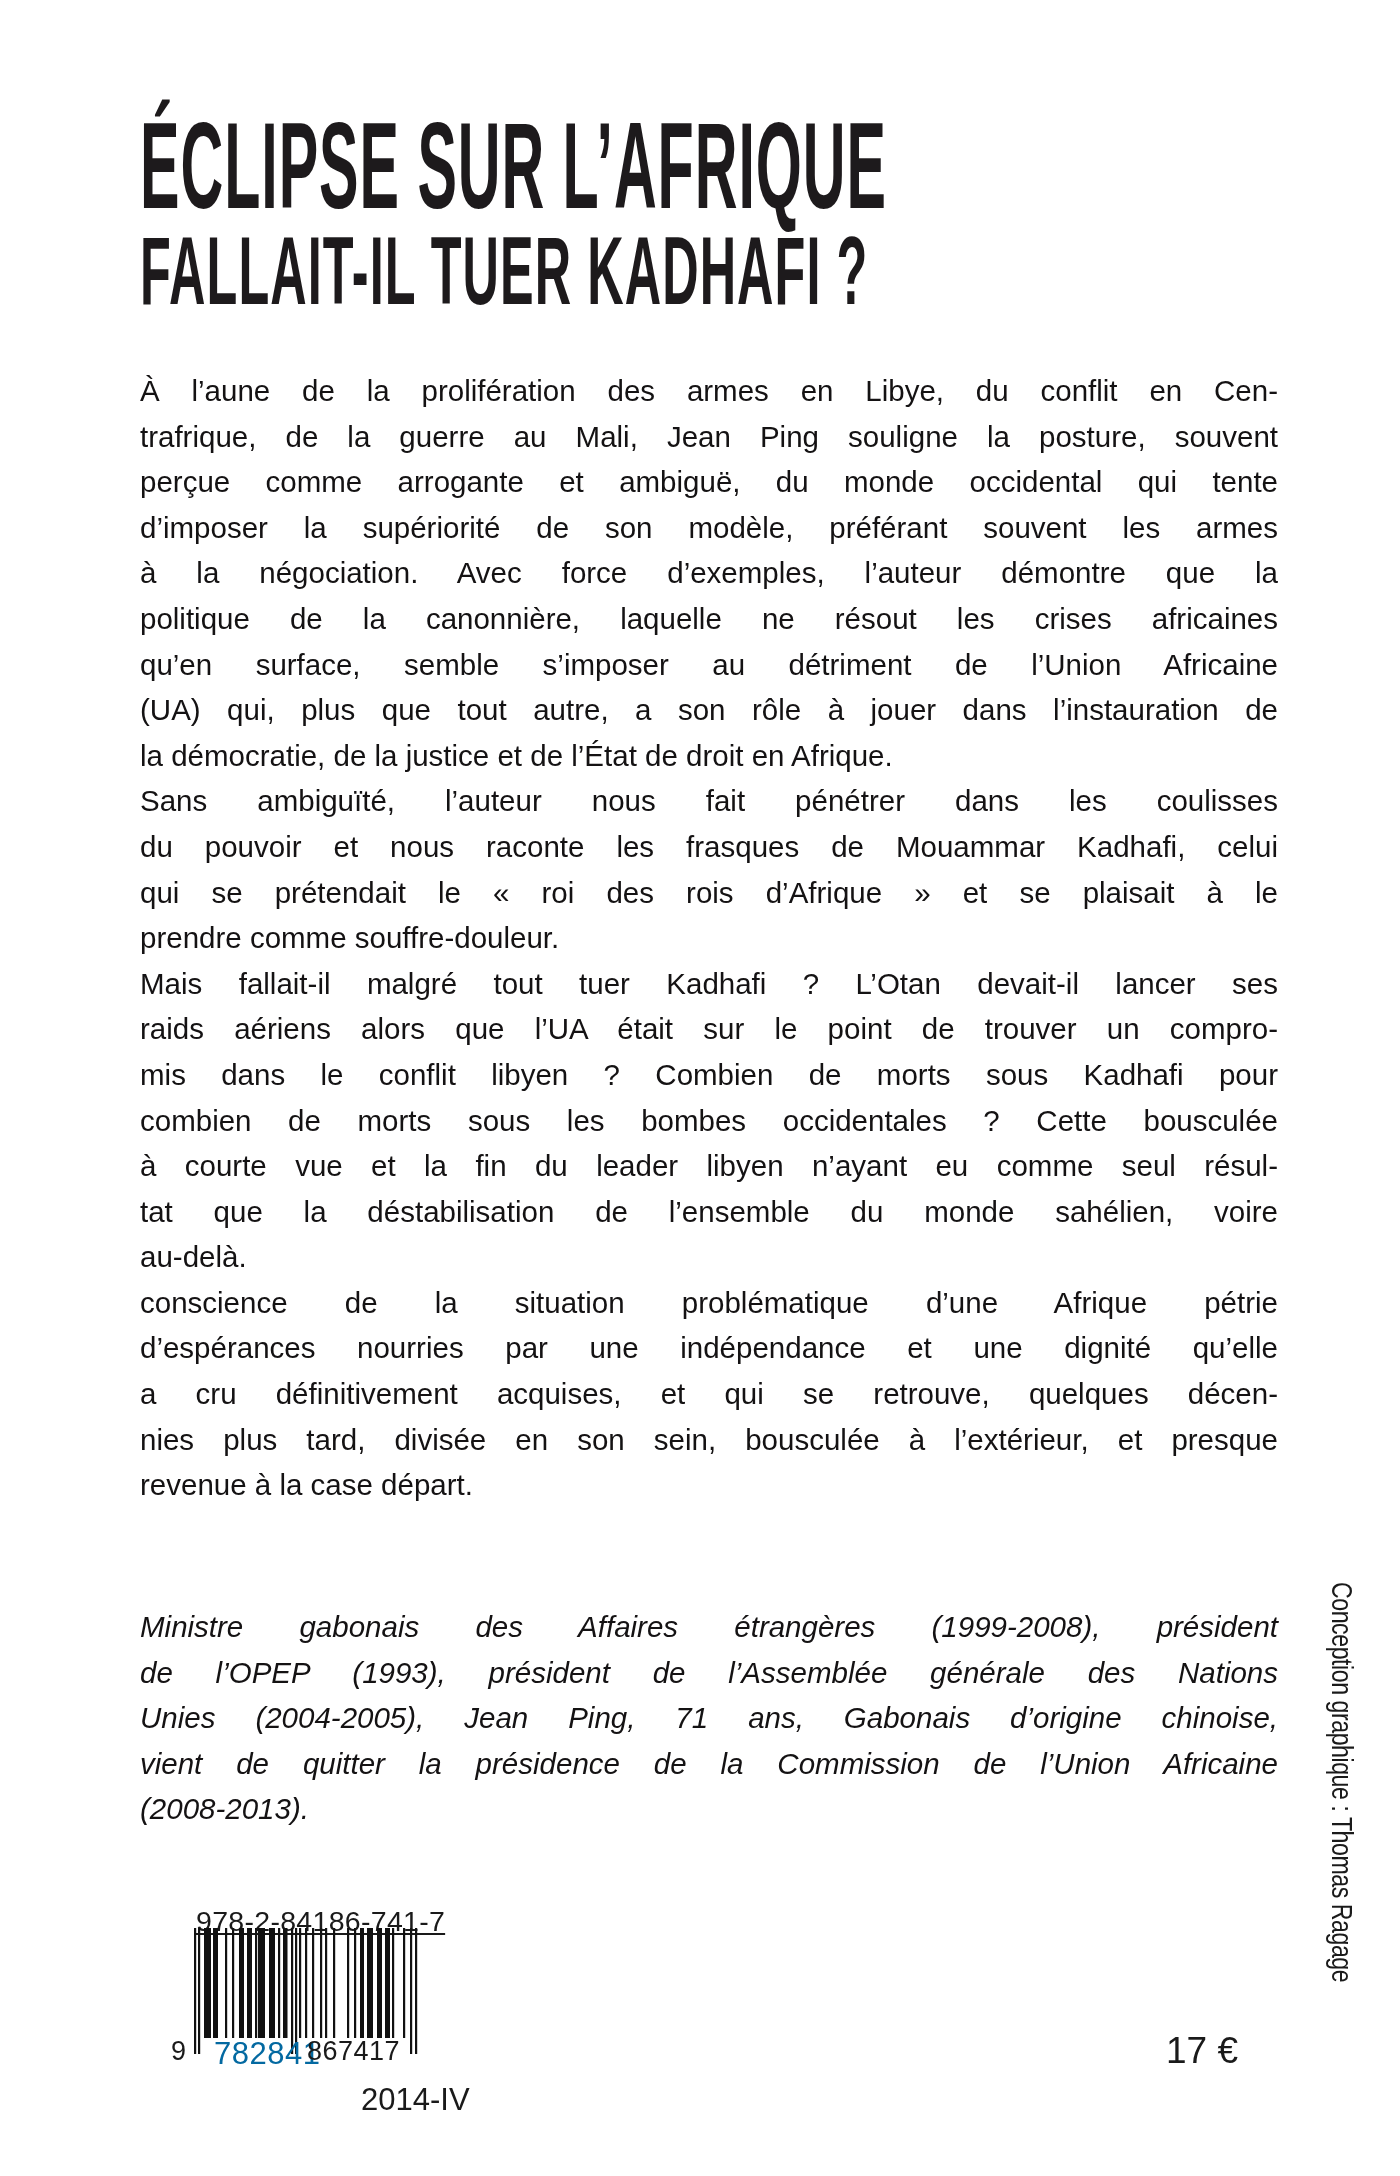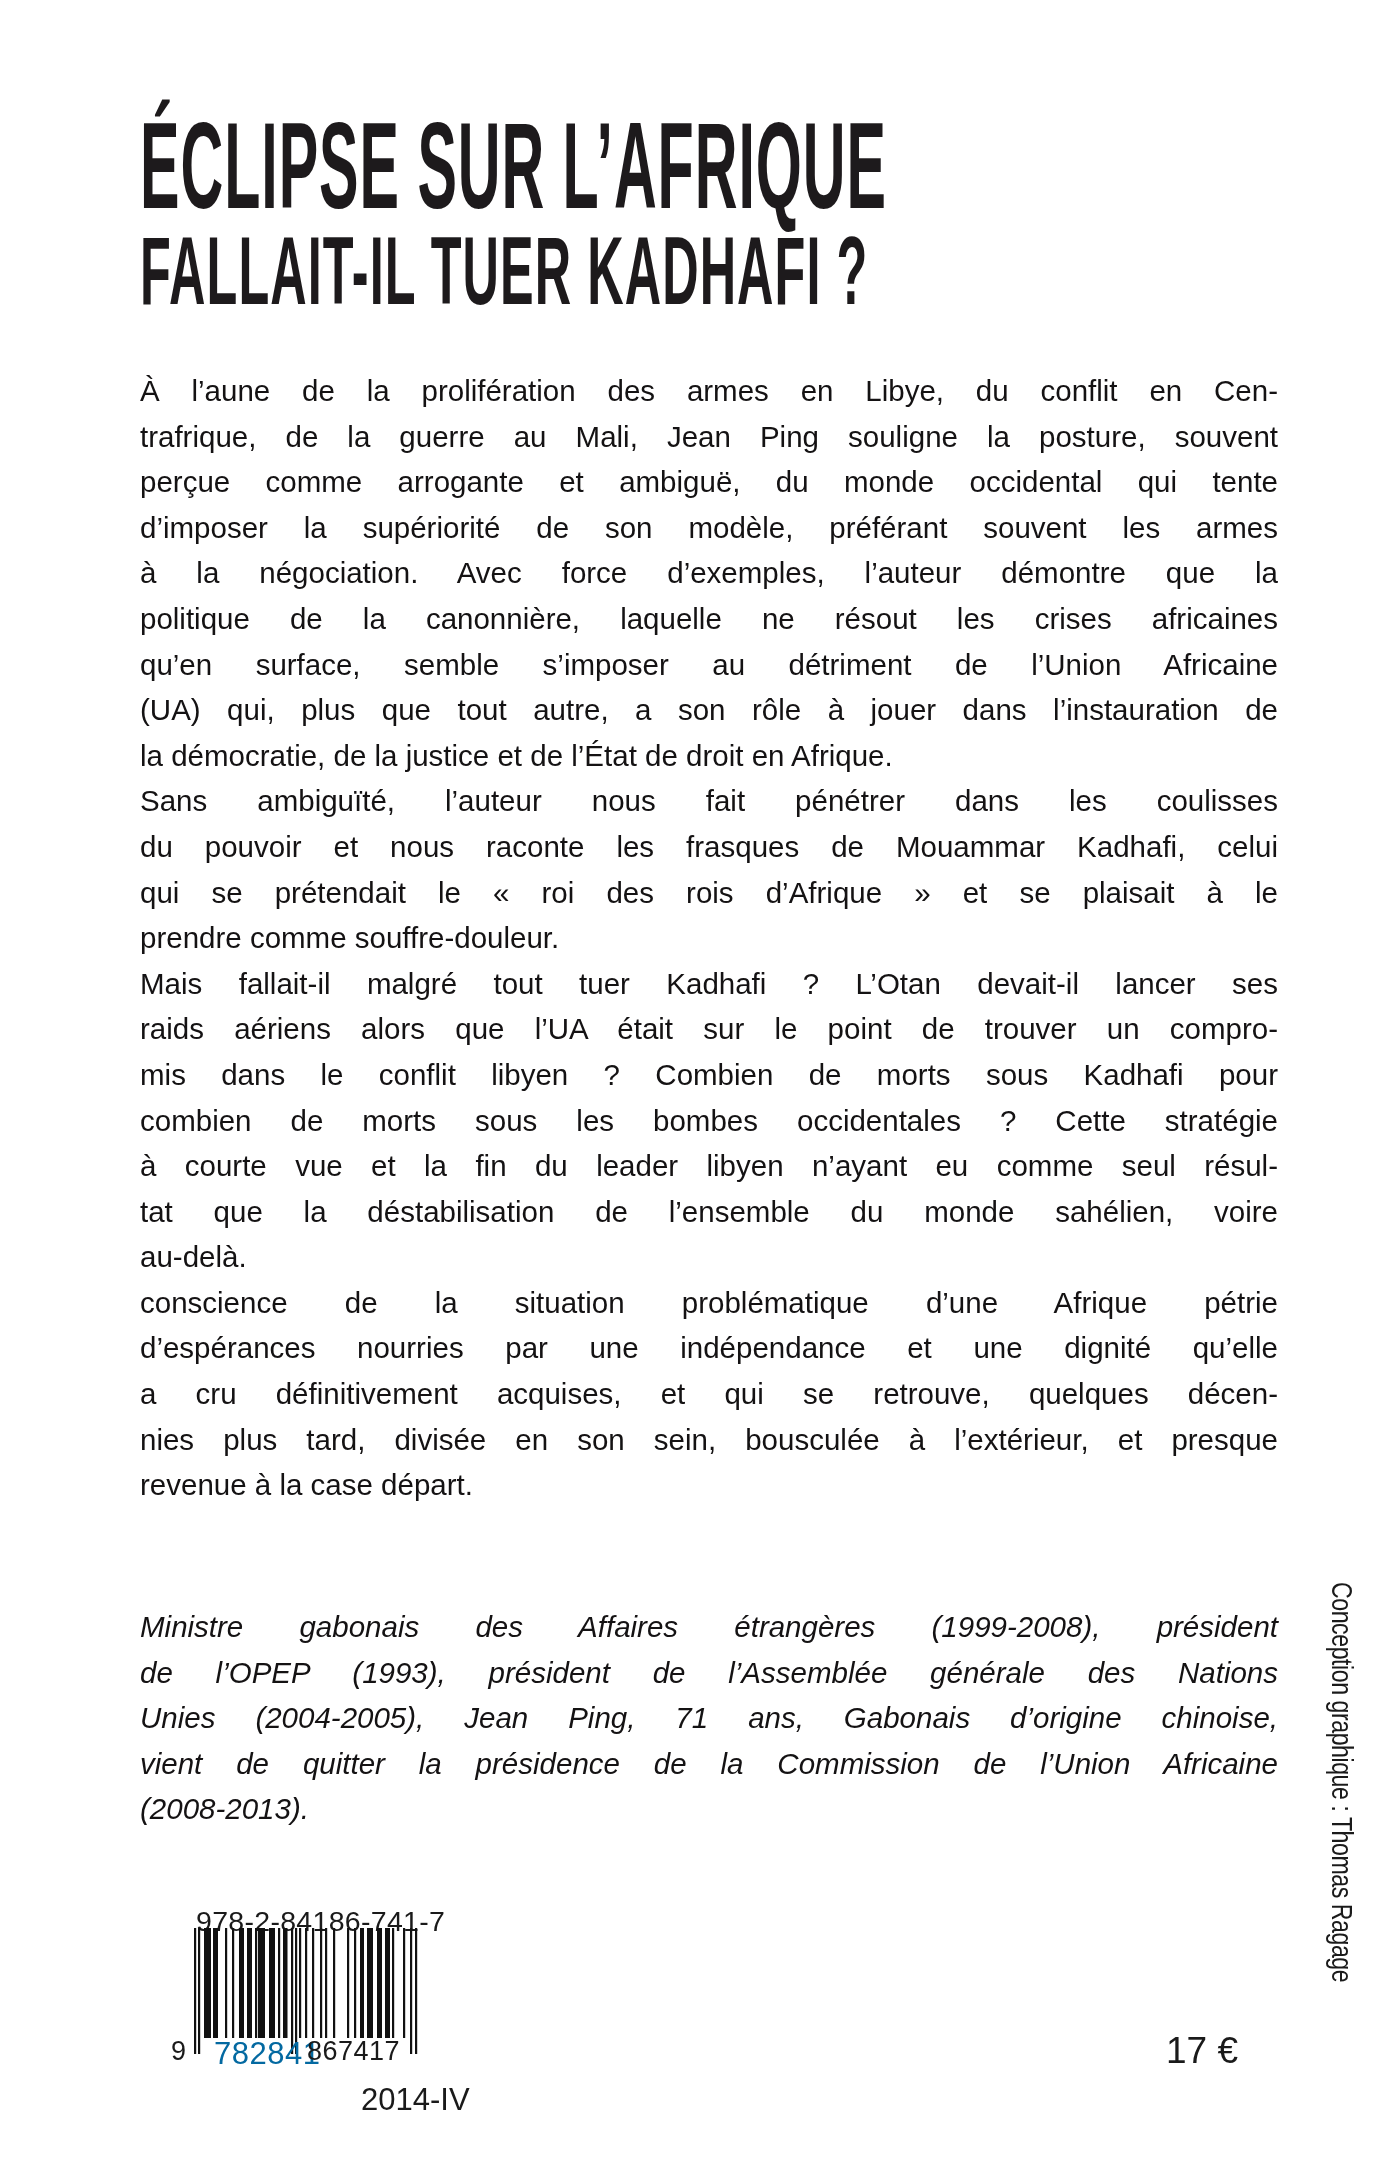--- a/index.html
+++ b/index.html
@@ -20,21 +20,21 @@
     display: block; height: 45.6px; line-height: 45.6px;
     text-align: justify; text-align-last: justify; white-space: nowrap;
     overflow: visible;
   }
   .body-block .line.last { text-align-last: left; }
   .body-block .line span { white-space: normal; }
   #main-text { top: 368px; }
   #bio-text { top: 1604px; font-style: italic; }
   .isbn-text {
     position: absolute; left: 196px; top: 1905px;
-    font-family: "Liberation Sans", sans-serif; font-size: 28.5px; letter-spacing: 0.3px; color: #1a1a1a;
+    font-family: "Liberation Sans", sans-serif; font-size: 28.5px; letter-spacing: 0.3px; color: #1a1a1a; text-decoration: underline;
   }
   .barcode { position: absolute; left: 170px; top: 1928px; width: 320px; height: 150px; }
   .barcode svg { display: block; }
   .edition {
     position: absolute; left: 361px; top: 2082px;
     font-family: "Liberation Sans", sans-serif; font-size: 31px; color: #1a1a1a;
   }
   .price {
     position: absolute; left: 1166px; top: 2030px;
     font-family: "Liberation Sans", sans-serif; font-size: 37px; color: #1a1a1a;
@@ -63,21 +63,21 @@
   <span class="line"><span>qu’en surface, semble s’imposer au détriment de l’Union Africaine</span></span>
   <span class="line"><span>(UA) qui, plus que tout autre, a son rôle à jouer dans l’instauration de</span></span>
   <span class="line last"><span>la démocratie, de la justice et de l’État de droit en Afrique.</span></span>
   <span class="line"><span>Sans ambiguïté, l’auteur nous fait pénétrer dans les coulisses</span></span>
   <span class="line"><span>du pouvoir et nous raconte les frasques de Mouammar Kadhafi, celui</span></span>
   <span class="line"><span>qui se prétendait le « roi des rois d’Afrique » et se plaisait à le</span></span>
   <span class="line last"><span>prendre comme souffre-douleur.</span></span>
   <span class="line"><span>Mais fallait-il malgré tout tuer Kadhafi ? L’Otan devait-il lancer ses</span></span>
   <span class="line"><span>raids aériens alors que l’UA était sur le point de trouver un compro-</span></span>
   <span class="line"><span>mis dans le conflit libyen ? Combien de morts sous Kadhafi pour</span></span>
-  <span class="line"><span>combien de morts sous les bombes occidentales ? Cette stratégie</span></span>
+  <span class="line"><span>combien de morts sous les bombes occidentales ? Cette bousculée</span></span>
   <span class="line"><span>à courte vue et la fin du leader libyen n’ayant eu comme seul résul-</span></span>
   <span class="line"><span>tat que la déstabilisation de l’ensemble du monde sahélien, voire</span></span>
   <span class="line last"><span>au-delà.</span></span>
   <span class="line"><span>conscience de la situation problématique d’une Afrique pétrie</span></span>
   <span class="line"><span>d’espérances nourries par une indépendance et une dignité qu’elle</span></span>
   <span class="line"><span>a cru définitivement acquises, et qui se retrouve, quelques décen-</span></span>
   <span class="line"><span>nies plus tard, divisée en son sein, bousculée à l’extérieur, et presque</span></span>
   <span class="line last"><span>revenue à la case départ.</span></span>
 </div>
 

